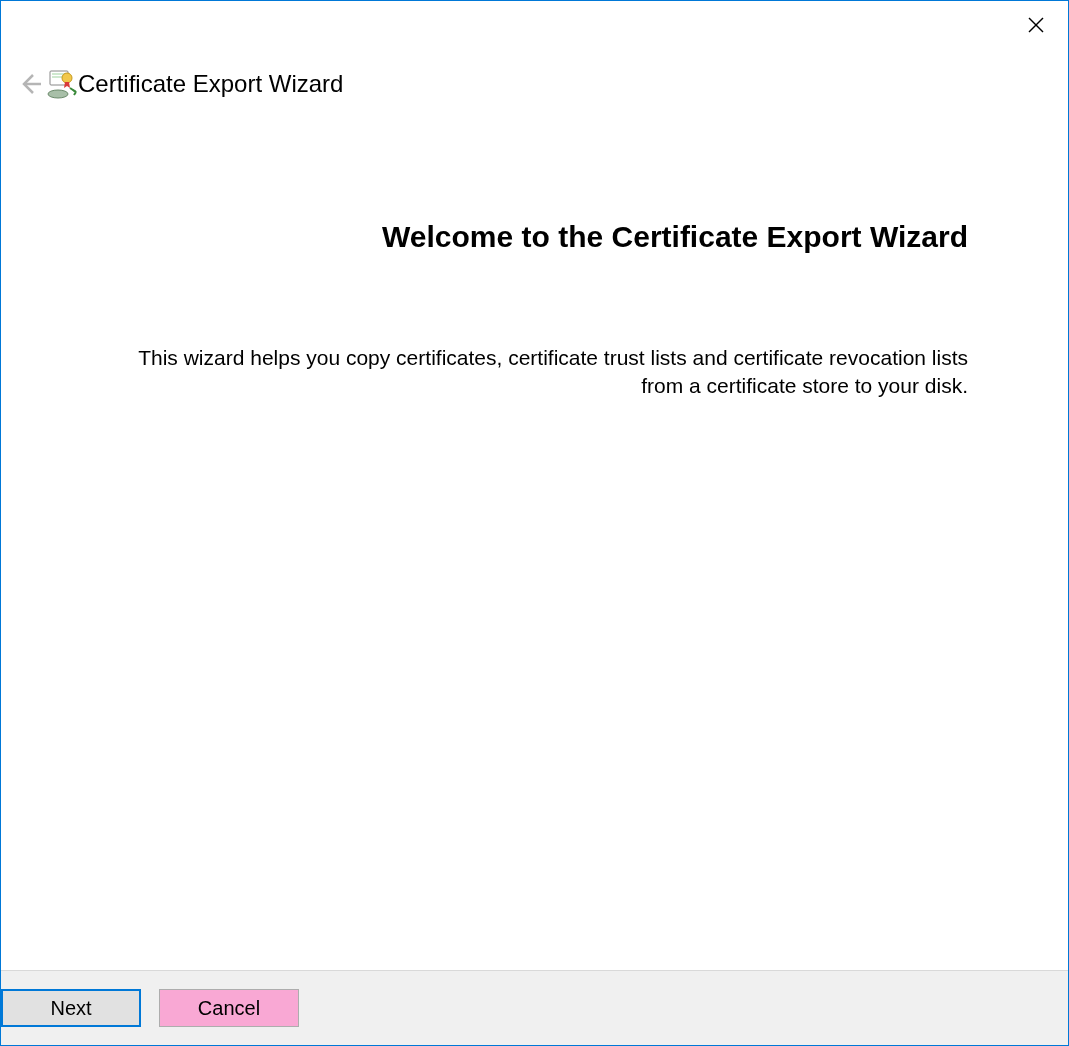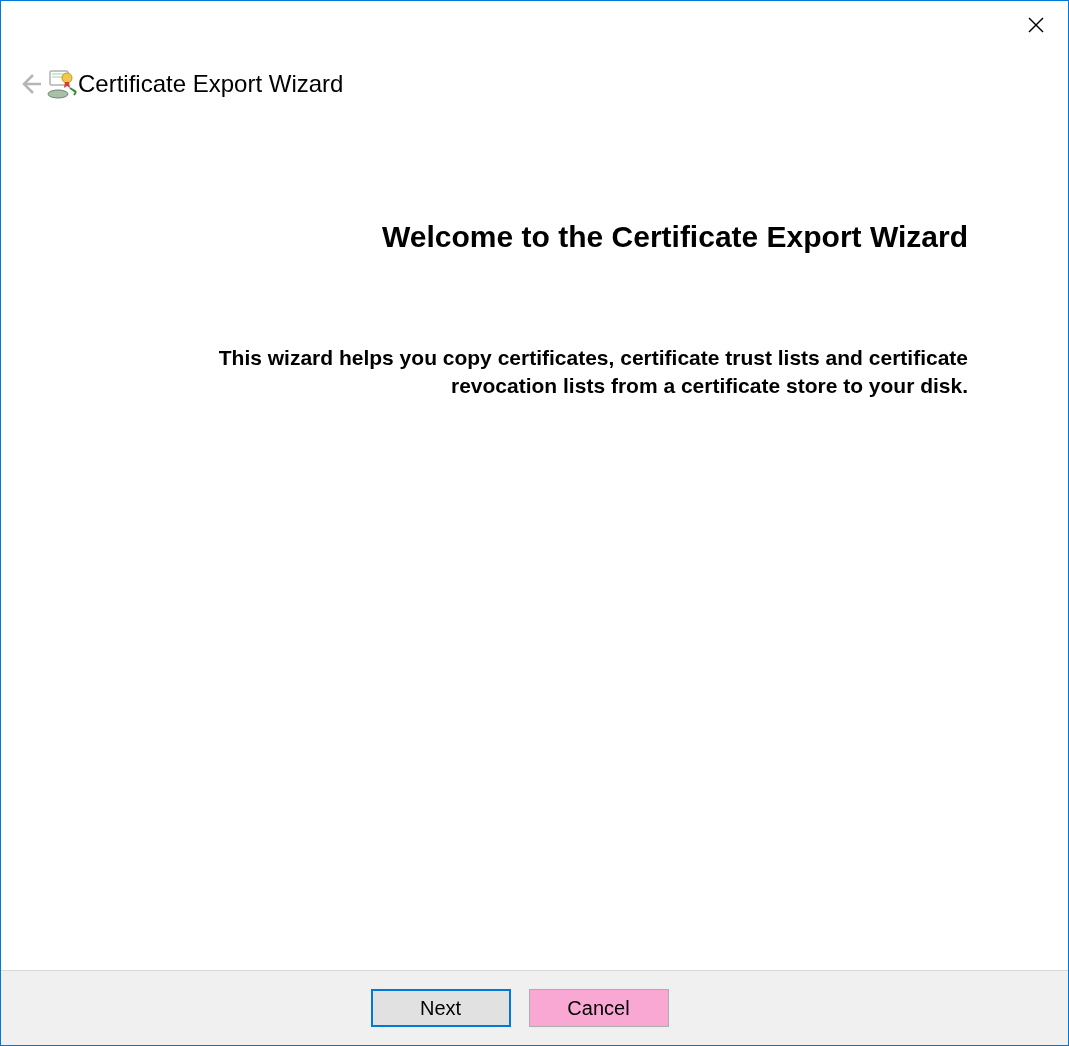--- a/index.html
+++ b/index.html
@@ -74,29 +74,29 @@
       font-size: 30px;
       font-weight: 700;
       color: #000;
       margin-bottom: 90px;
     }
     .para {
       font-size: 21px;
       line-height: 1.35;
       color: #000;
       margin-bottom: 60px;
-      font-weight: 700;
+      font-weight: 400;
     }
     .footer {
       border-top: 1px solid #d9d9d9;
       background: #f0f0f0;
       height: 75px;
       display: flex;
       align-items: center;
-      justify-content: center;
+      justify-content: flex-start;
       gap: 18px;
       padding-right: 30px;
     }
     .btn {
       width: 140px;
       height: 38px;
       font-size: 20px;
       background: #f9a8d4;
       border: 1px solid #adadad;
       cursor: pointer;

